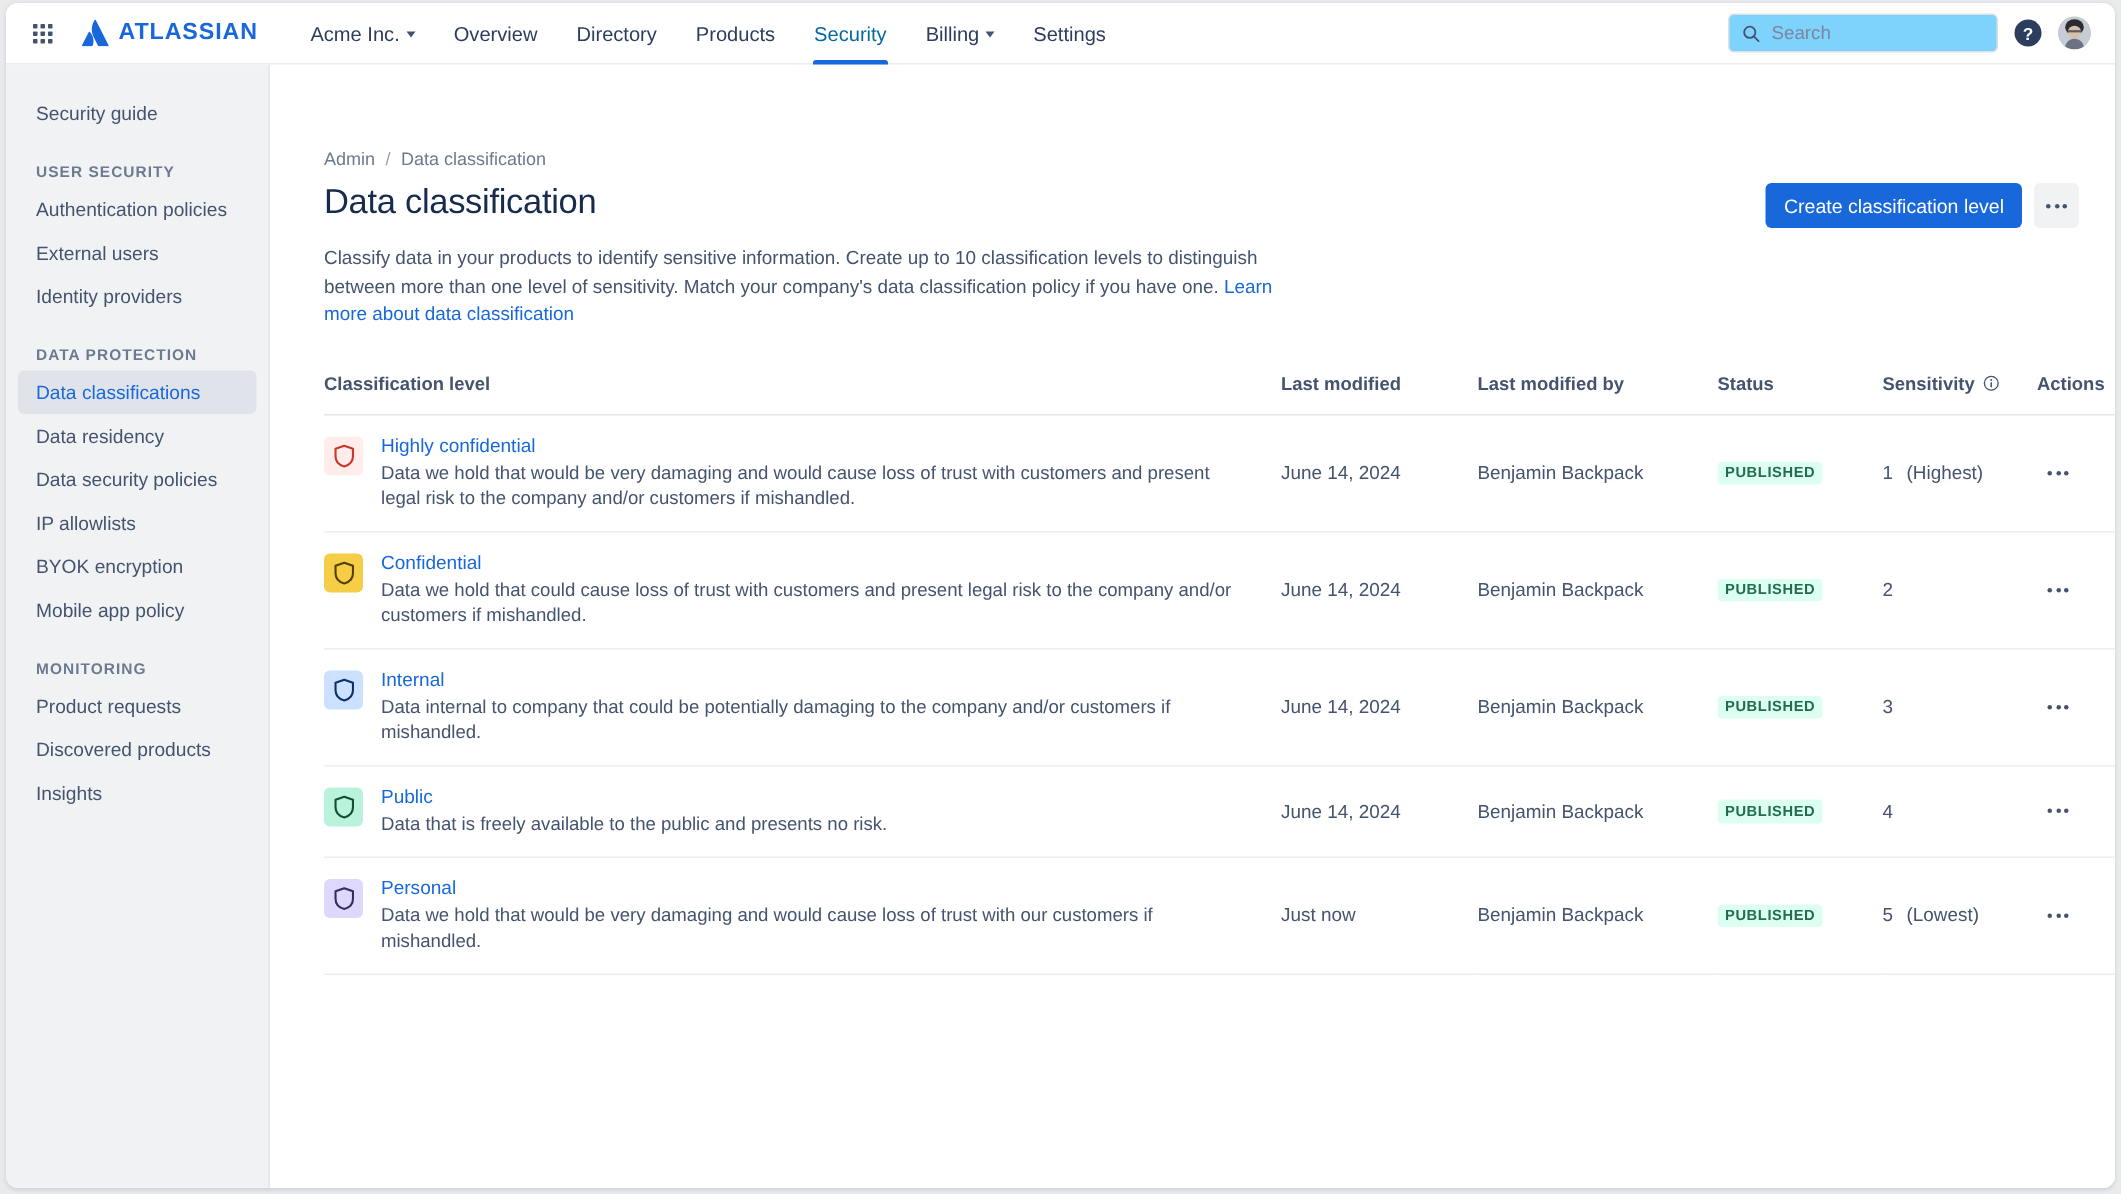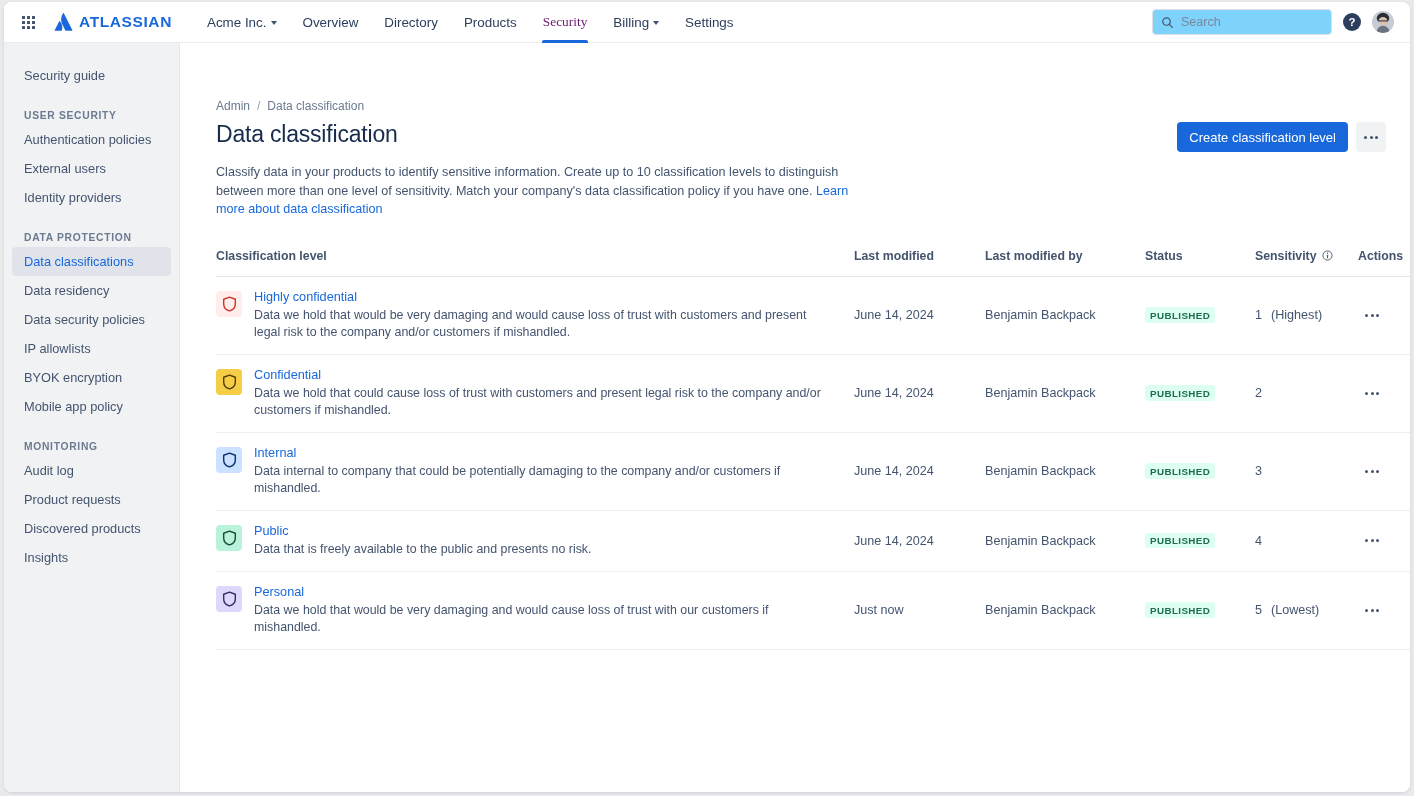--- a/index.html
+++ b/index.html
@@ -60,21 +60,21 @@
   .nav-item {
     position: relative;
     display: flex; align-items: center; gap: 4px;
     height: 41px;
     padding: 0 13px;
     font-size: 13.4px;
     color: #2c3e5d;
     cursor: pointer;
     white-space: nowrap;
   }
-  .nav-item.active { color: #701a75; font-weight: 500; font-family: Liberation Serif, serif; }
+  .nav-item.active { color: #0369a1; font-weight: 500; }
   .nav-item.active::after {
     content: "";
     position: absolute; left: 12px; right: 12px; bottom: 0;
     height: 3px; background: #1868db; border-radius: 2px 2px 0 0;
   }
   .caret {
     width: 0; height: 0;
     border-left: 3.5px solid transparent;
     border-right: 3.5px solid transparent;
     border-top: 4px solid #44546f;
@@ -341,21 +341,20 @@
 
       <div class="side-section">DATA PROTECTION</div>
       <div class="side-link selected">Data classifications</div>
       <div class="side-link">Data residency</div>
       <div class="side-link">Data security policies</div>
       <div class="side-link">IP allowlists</div>
       <div class="side-link">BYOK encryption</div>
       <div class="side-link">Mobile app policy</div>
 
       <div class="side-section">MONITORING</div>
-      <div class="side-link">Audit log</div>
       <div class="side-link">Product requests</div>
       <div class="side-link">Discovered products</div>
       <div class="side-link">Insights</div>
     </div>
 
     <div class="main">
       <div class="inner">
 
         <div class="breadcrumb">
           <a>Admin</a>

